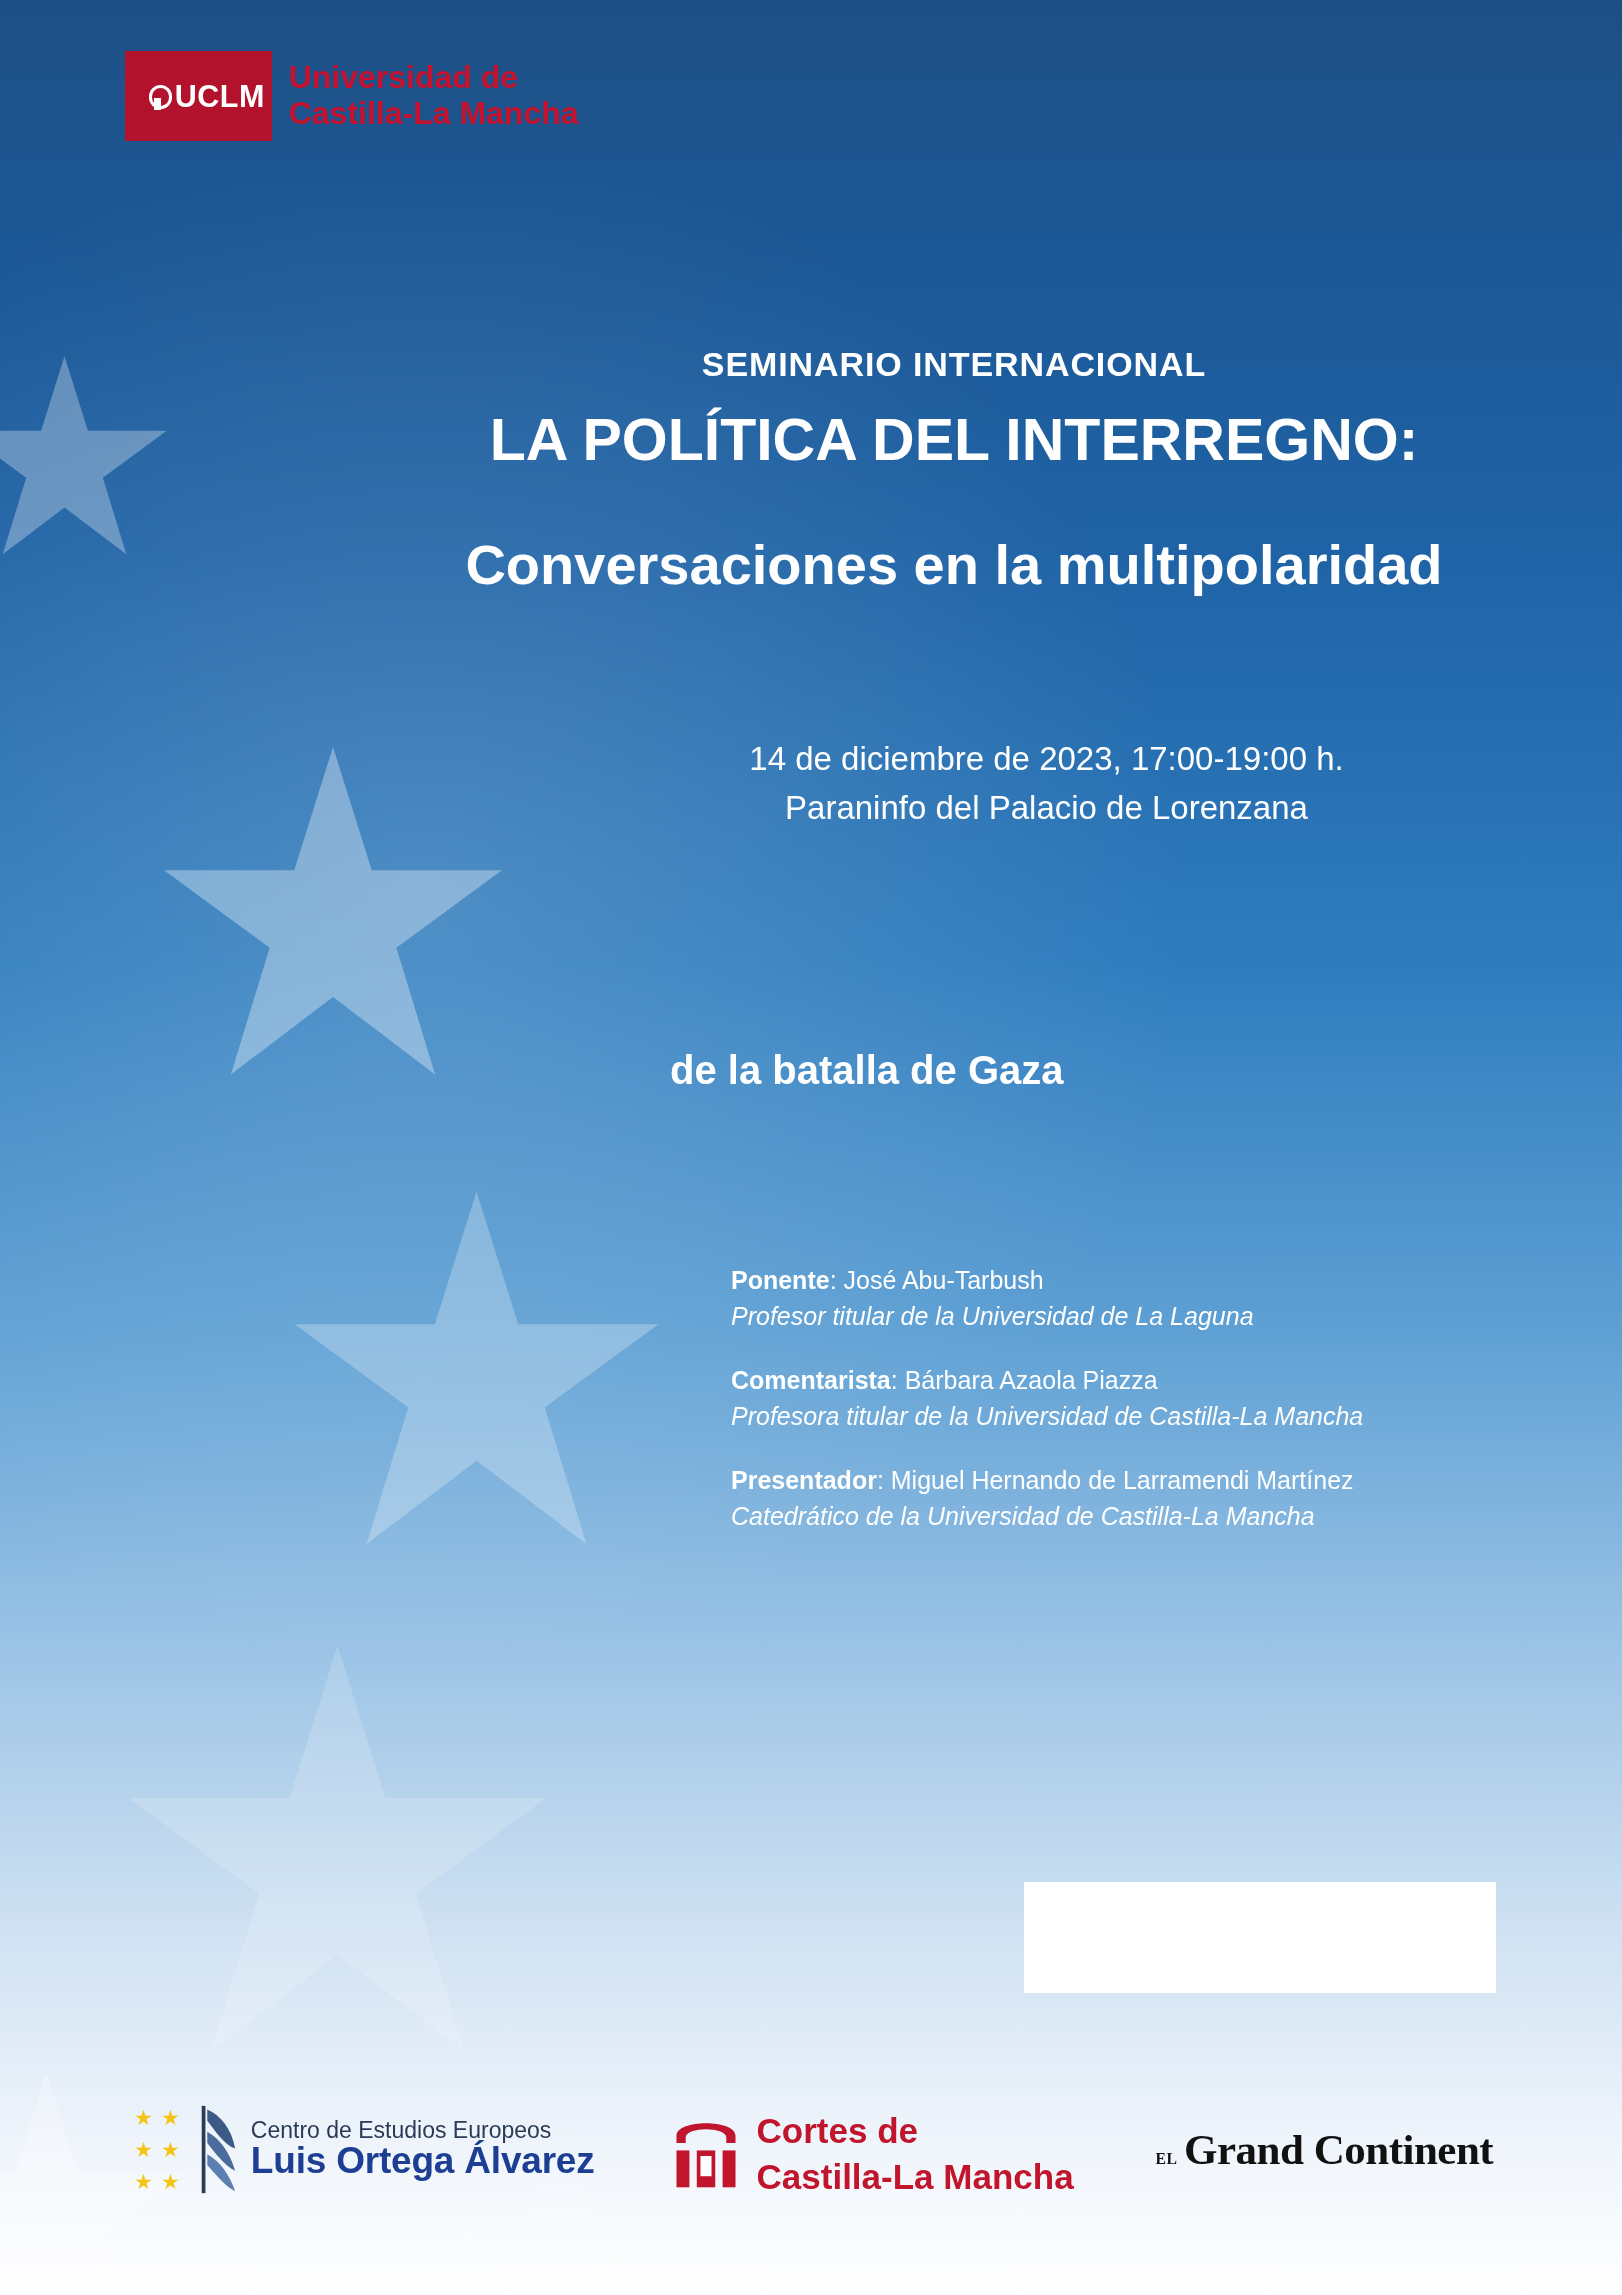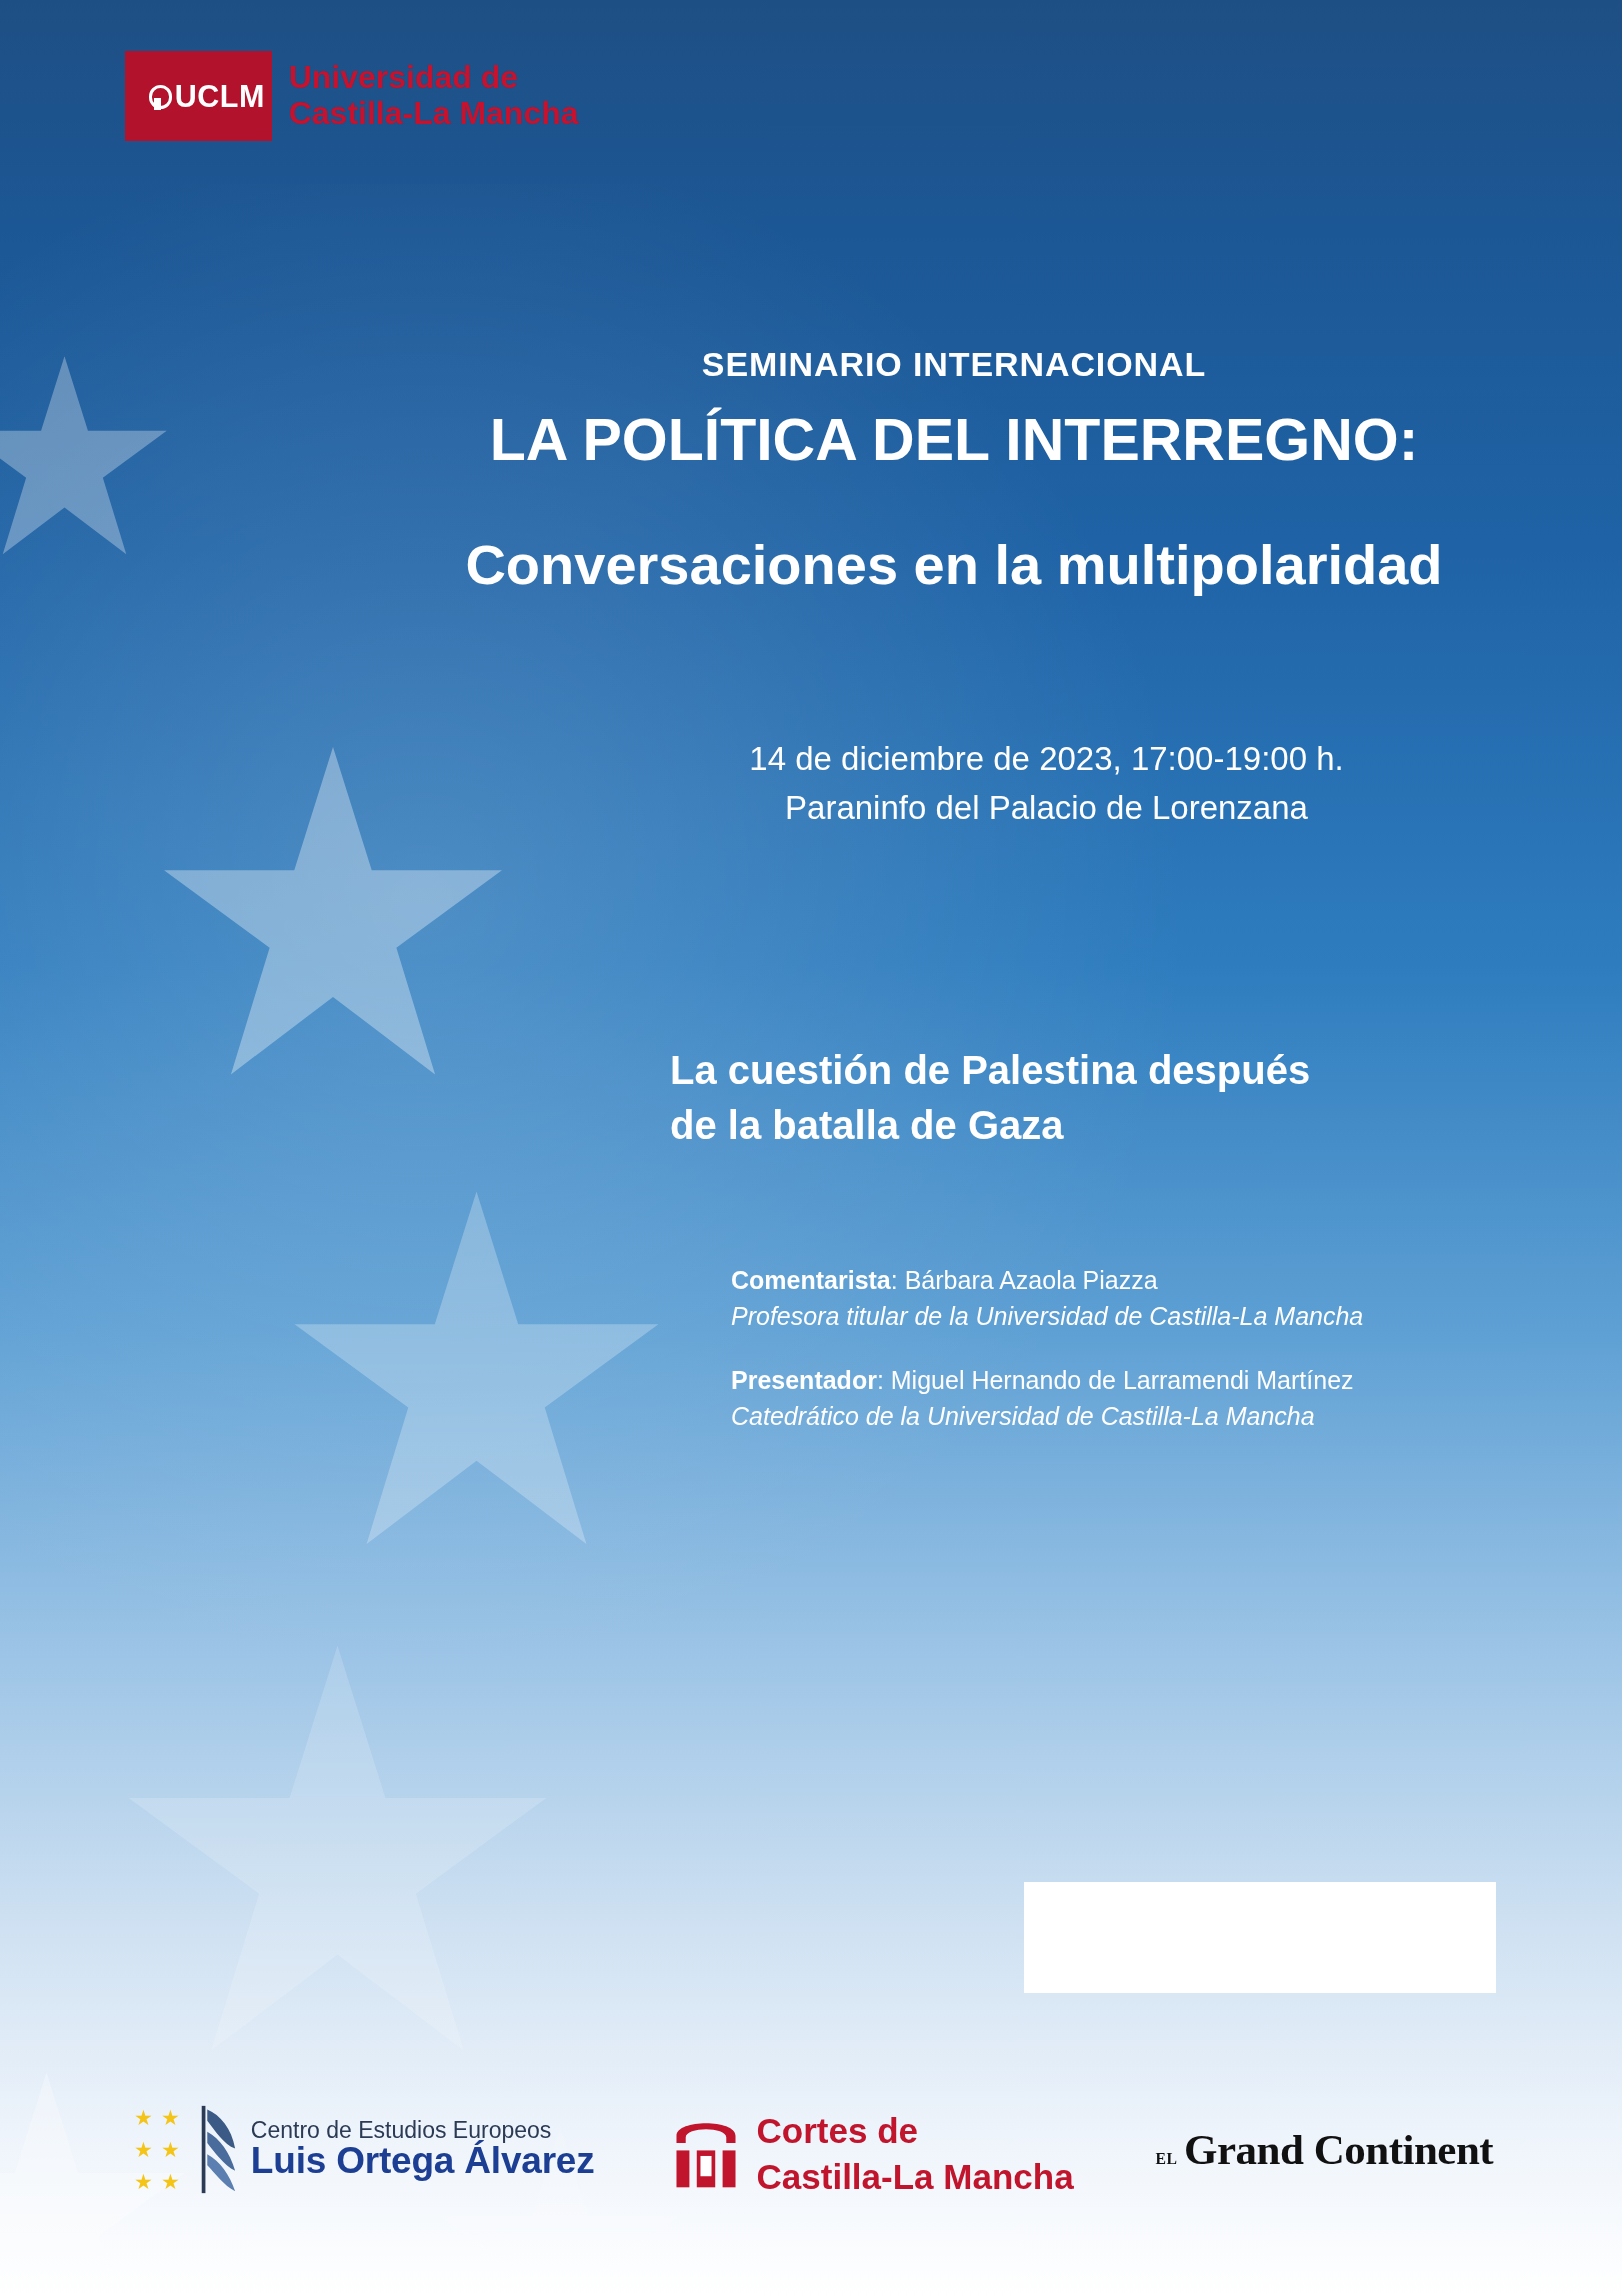--- a/index.html
+++ b/index.html
@@ -314,25 +314,30 @@
     <div class="kicker">SEMINARIO INTERNACIONAL</div>
     <div class="title-1">LA POLÍTICA DEL INTERREGNO:</div>
     <div class="title-2">Conversaciones en la multipolaridad</div>
 
     <div class="when">
       <div>14 de diciembre de 2023, 17:00-19:00 h.</div>
       <div>Paraninfo del Palacio de Lorenzana</div>
     </div>
 
     <div class="session-title">
-      <div>La cuestión de Palestina después</div>
       <div>de la batalla de Gaza</div>
     </div>
 
     <div class="people">
+      <div class="person">
+        <div>
+          <span class="role">Ponente</span><span>: </span><span>José Abu-Tarbush</span>
+        </div>
+        <span class="affil">Profesor titular de la Universidad de La Laguna</span>
+      </div>
 
       <div class="person">
         <div>
           <span class="role">Comentarista</span><span>: </span><span>Bárbara Azaola Piazza</span>
         </div>
         <span class="affil">Profesora titular de la Universidad de Castilla-La Mancha</span>
       </div>
 
       <div class="person">
         <div>

